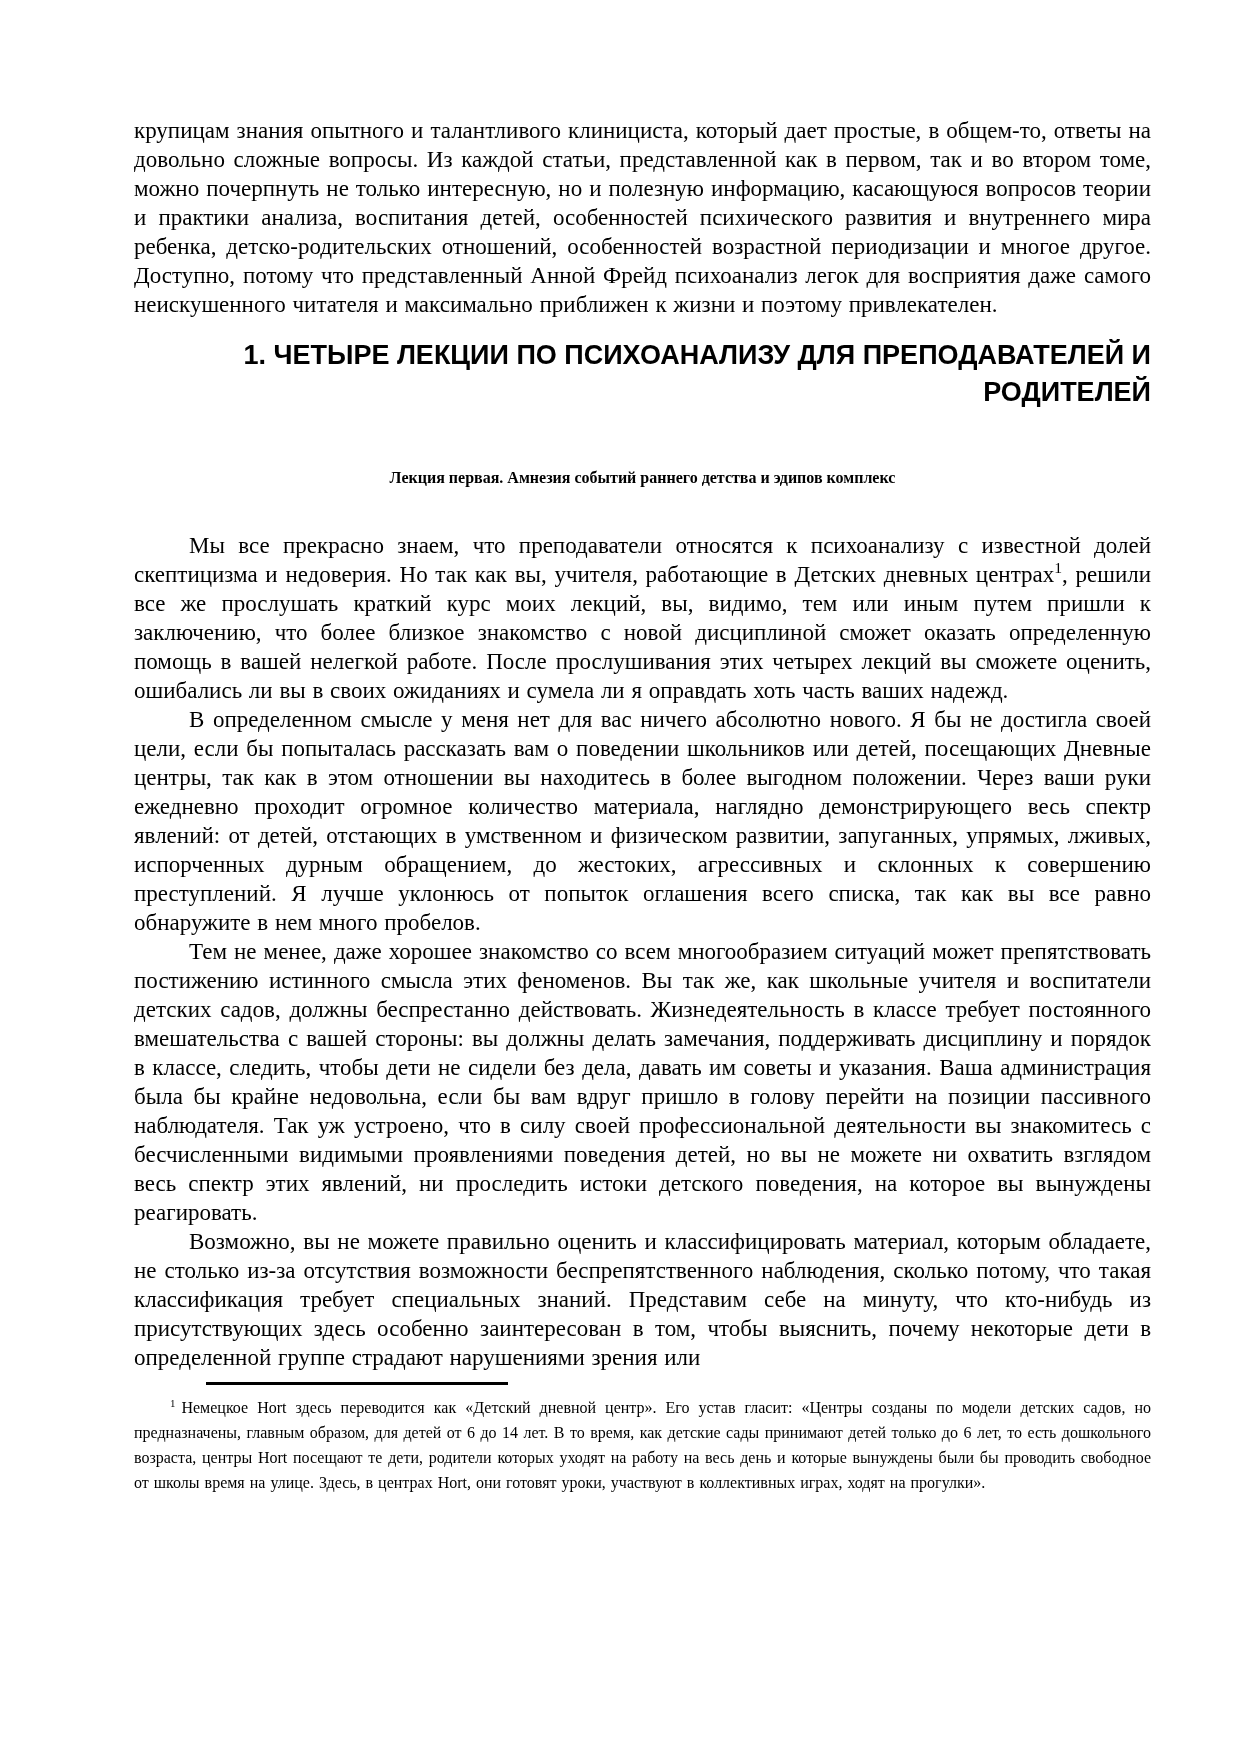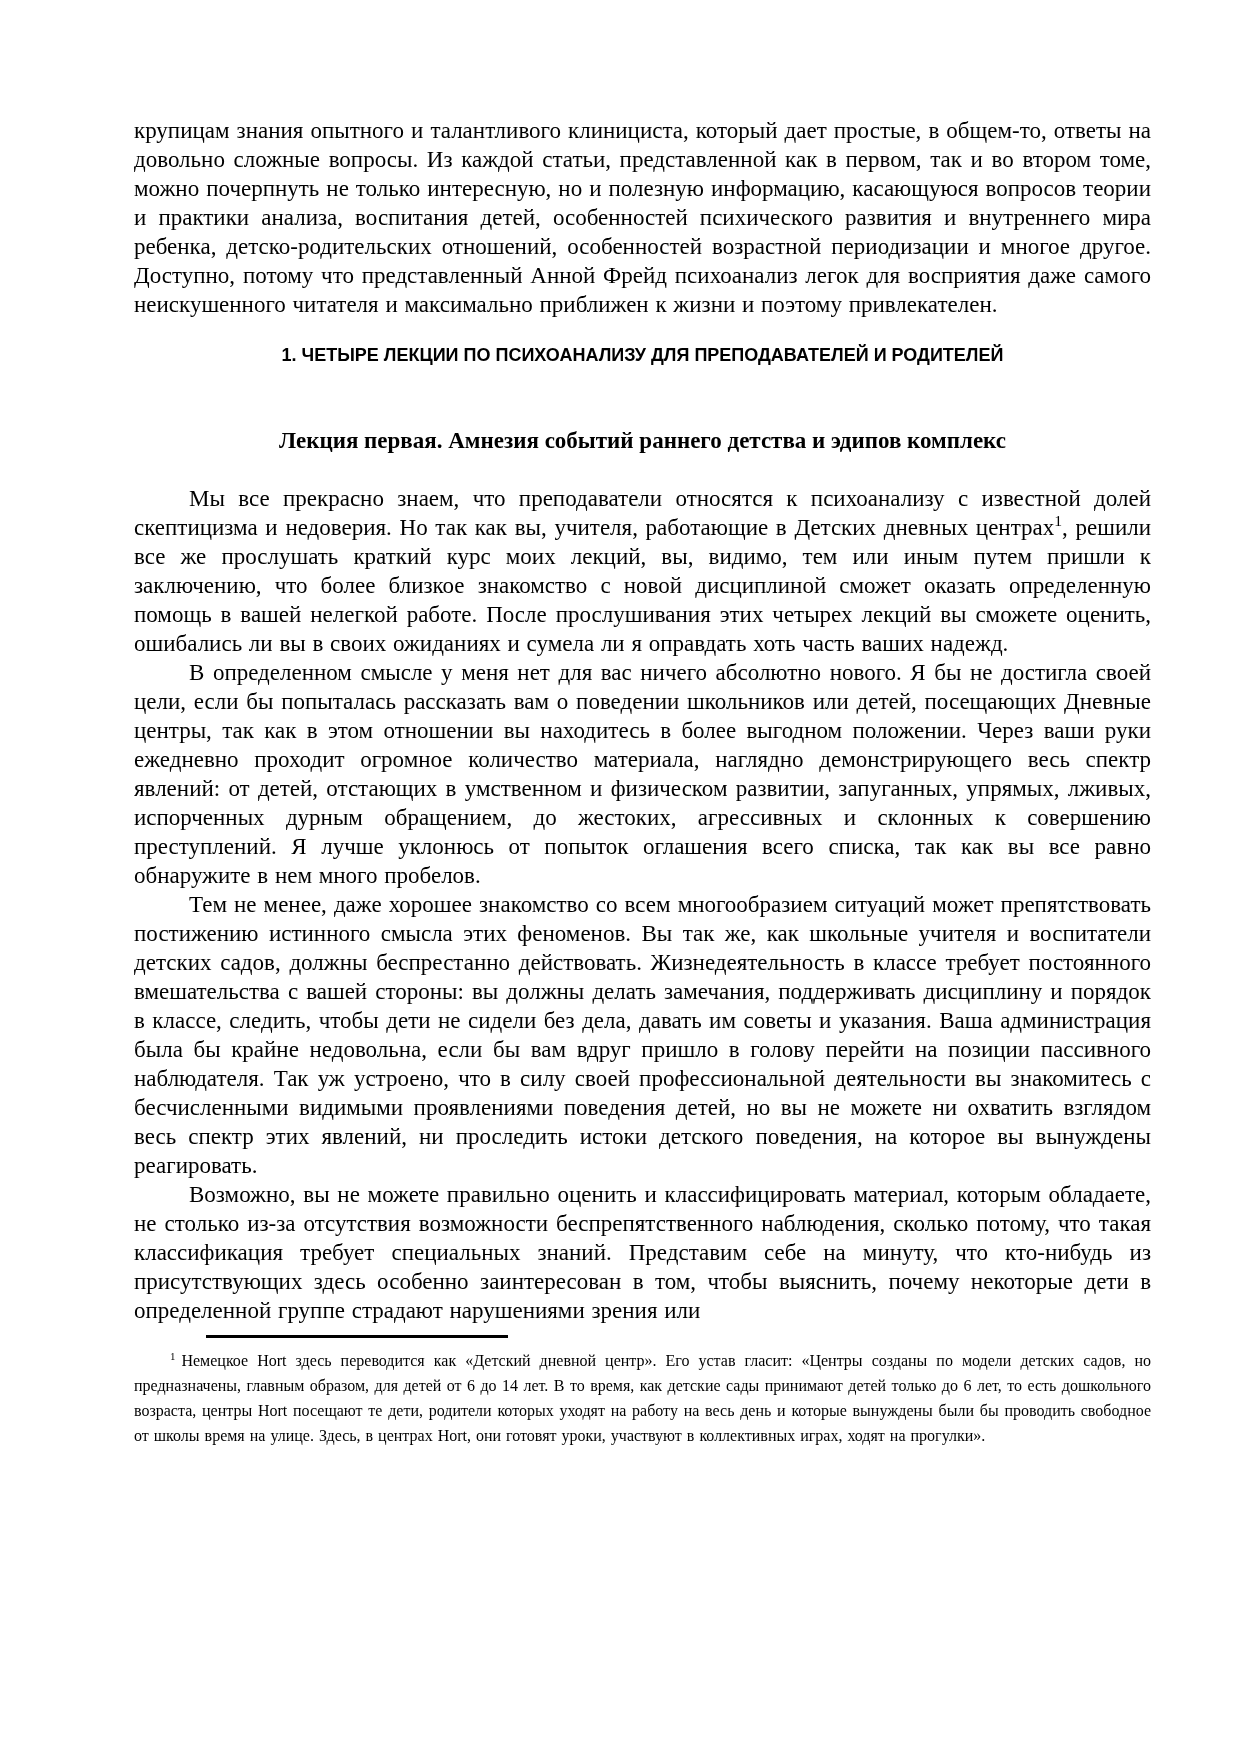--- a/index.html
+++ b/index.html
@@ -24,34 +24,34 @@
   .body-text {
     font-size: 23px;
     line-height: 29px;
     text-align: justify;
     word-spacing: 1px;
   }
   .indent { text-indent: 55px; }
   .chapter-heading {
     font-family: "Liberation Sans", "DejaVu Sans", sans-serif;
     font-weight: 700;
-    font-size: 18px;
+    font-size: 27px;
     line-height: 37px;
-    text-align: center;
+    text-align: right;
     margin: 18px 0 0 0;
   }
   .lecture-heading {
     font-family: "Liberation Serif", "DejaVu Serif", serif;
     font-weight: 700;
-    font-size: 23px;
+    font-size: 16px;
     line-height: 29px;
     text-align: center;
     margin: 52px 0 0 0;
   }
-  .first-after-heading { margin-top: 29px; }
+  .first-after-heading { margin-top: 39px; }
   sup.fn-ref {
     font-size: 0.68em;
     line-height: 0;
     vertical-align: super;
   }
   .footnote-separator {
     border: none;
     border-top: 3px solid #000000;
     width: 302px;
     margin: 10px 0 10px 72px;

